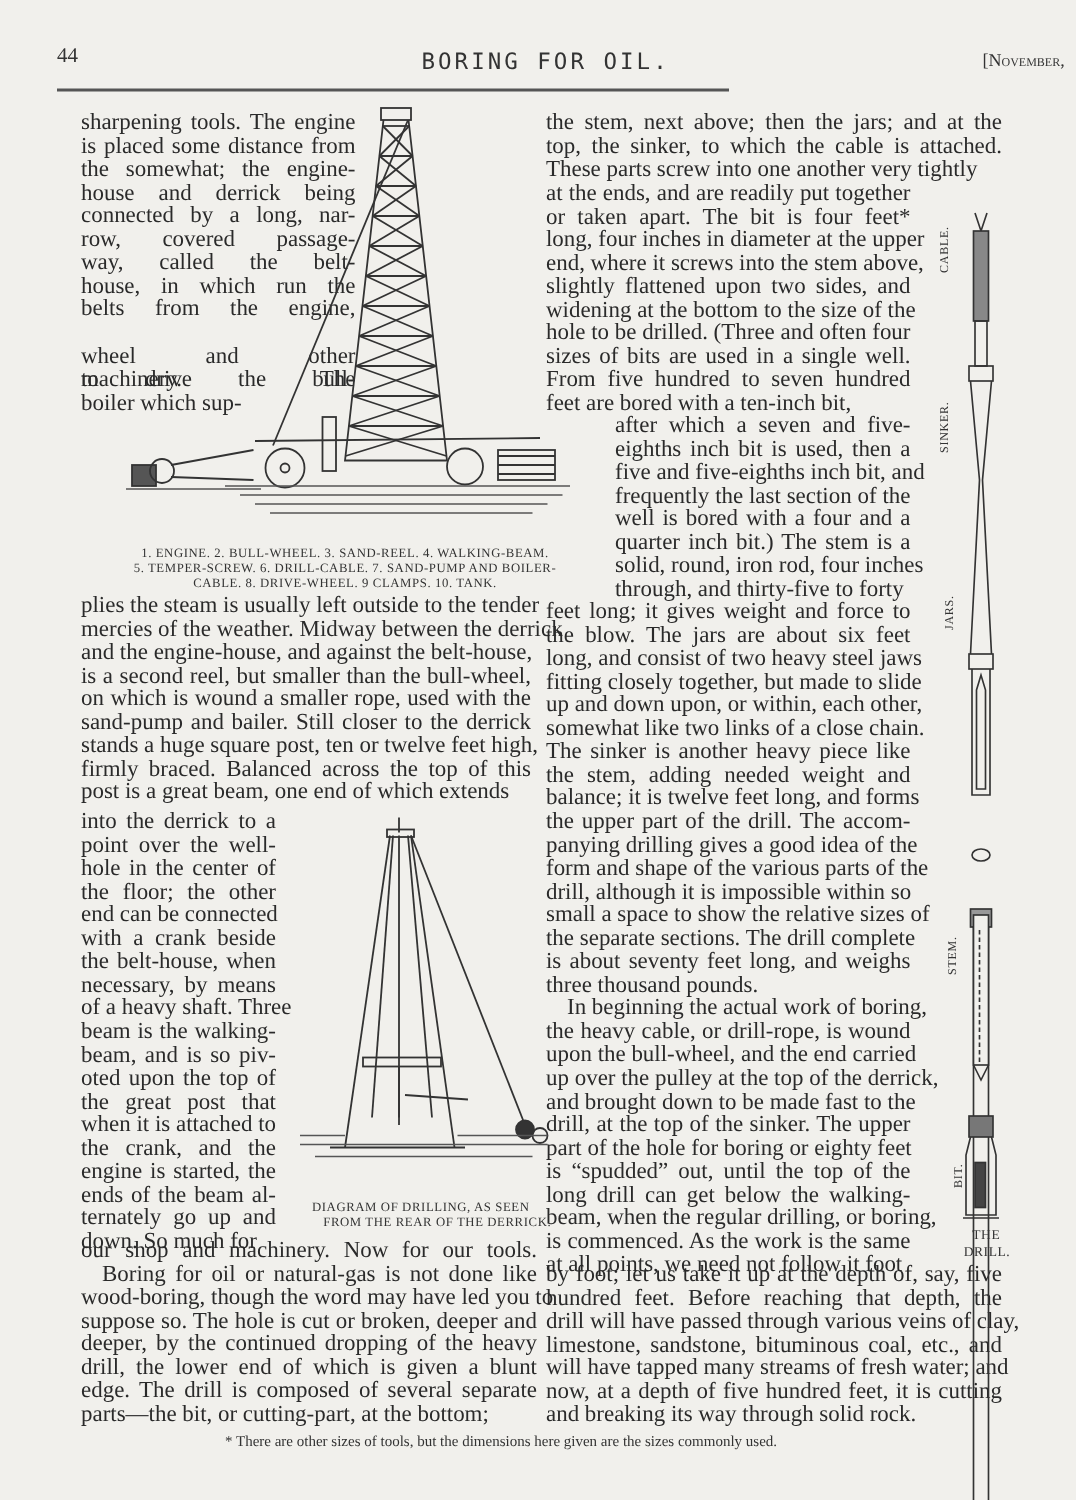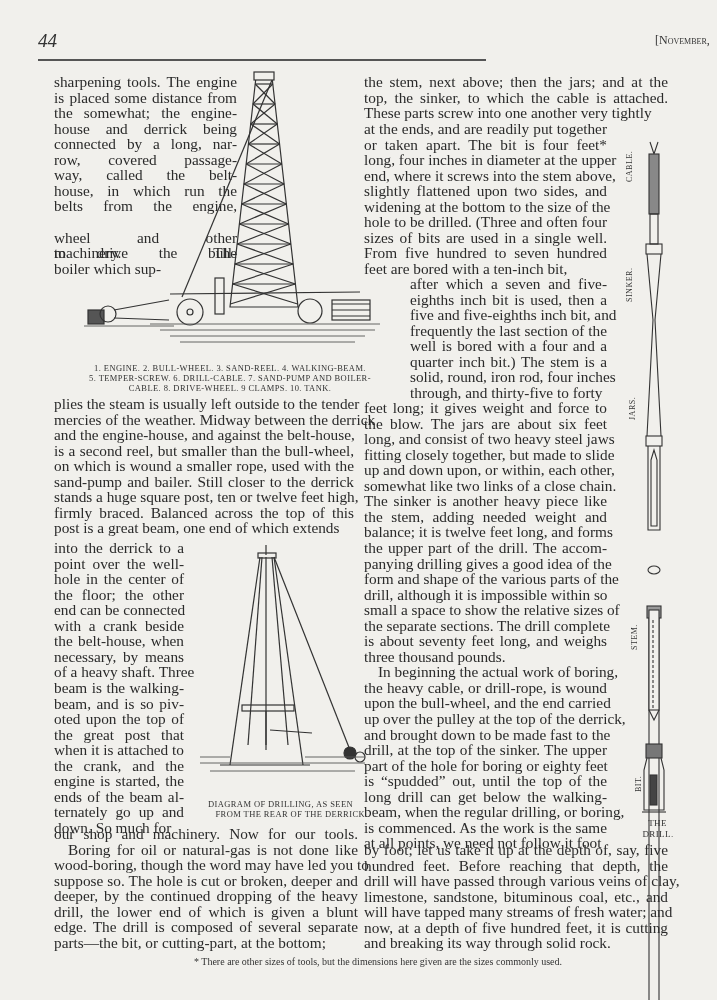--- a/index.html
+++ b/index.html
@@ -4,34 +4,35 @@
 <style>
   html, body { margin: 0; padding: 0; }
   body {
     width: 717px; height: 1000px; overflow: hidden;
     background: #f1f0ec;
     font-family: "Liberation Serif", "DejaVu Serif", serif;
     color: #2a2a2a;
     position: relative;
   }
   .header { position: absolute; top: 30px; left: 38px; width: 447px; height: 24px; }
-  .page-num { position: absolute; left: 0; top: 0; font-size: 19px; color: #333; font-style: italic; }
+  .page-num { position: absolute; left: 0; top: 0; font-size: 14px; color: #333; }
   .running-title { position: absolute; left: 243px; top: 2px; font-family: "DejaVu Sans Mono", "Liberation Mono", monospace; font-size: 15px; letter-spacing: 2px; color: #333; }
   .issue { position: absolute; left: 617px; top: 3px; font-size: 12px; font-variant: small-caps; color: #333; white-space: nowrap; }
   .line { position: absolute; font-size: 15.3px; line-height: 16px; white-space: nowrap; text-align: justify; text-align-last: justify; }
   .caption { position: absolute; font-size: 8.5px; letter-spacing: 0.4px; text-align: center; color: #333; white-space: nowrap; text-transform: uppercase; }
-  .footnote { position: absolute; left: 150px; top: 956px; font-size: 10px; white-space: nowrap; color: #333; margin-left: 44px; }
+  .footnote { position: absolute; left: 150px; top: 956px; font-size: 10px; white-space: nowrap; color: #333; }
   .vlabel { position: absolute; font-size: 8px; letter-spacing: 0.5px; color: #333; transform: rotate(-90deg); transform-origin: left top; white-space: nowrap; text-transform: uppercase; }
   svg { position: absolute; overflow: visible; }
 </style>
 </head>
 <body>
 
 <div class="header">
   <span class="page-num">44</span>
+  <span class="running-title">BORING FOR OIL.</span>
   <span class="issue">[November,</span>
 </div>
 <div style="position:absolute;top:59px;left:38px;width:448px;border-top:2px solid #555;"></div>
 
 <div id="textflow">
     <div class="line" style="left: 54px; top: 74px; width: 183px;">sharpening tools.  The engine</div>
     <div class="line" style="left: 54px; top: 89.55px; width: 183px;">is placed some distance from</div>
     <div class="line" style="left: 54px; top: 105.1px; width: 183px;">the somewhat; the engine-</div>
     <div class="line" style="left: 54px; top: 120.65px; width: 183px;">house and derrick being</div>
     <div class="line" style="left: 54px; top: 136.2px; width: 183px;">connected by a long, nar-</div>

